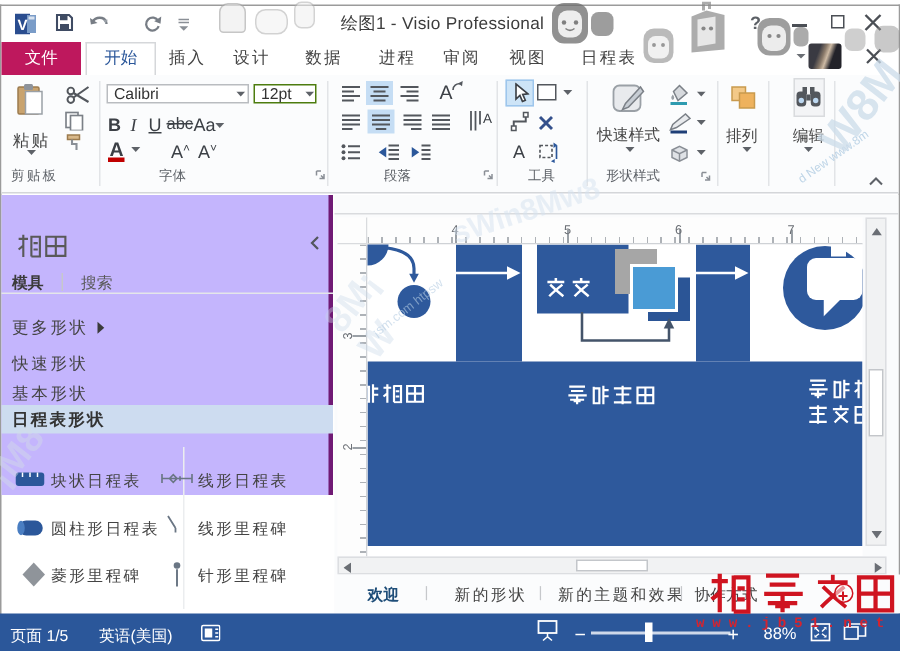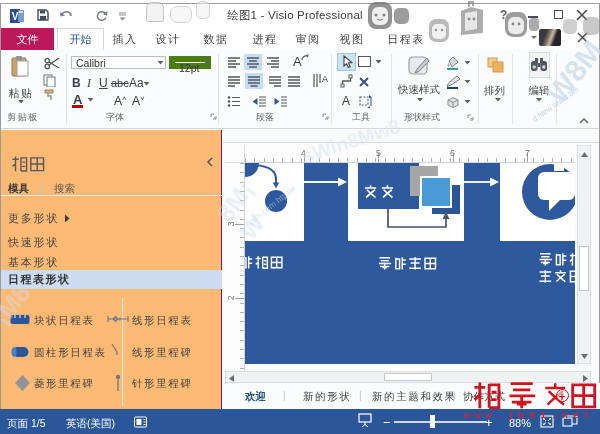--- a/index.html
+++ b/index.html
@@ -148,21 +148,21 @@
 <path d="M5 4 v3 h3 v4" fill="none" stroke="#8a8f96" stroke-width="1.4"></path>
 </svg>
 
 <div class="ab" style="left:-9px;top:61px;width:62px;font-size:9px;color:#5e6268;text-align:center;letter-spacing:1.5px">剪贴板</div>
 
 <div class="ab" style="left:70px;top:6px;width:95px;height:13px;border:1px solid #b9bcc0;background:#fff;font-size:10.5px;color:#333;line-height:12px;padding-left:4px">Calibri</div>
 <svg class="ab" style="left:156px;top:11px" width="7" height="4" viewBox="0 0 7 4">
         <path d="M0.5 0l3 3.4L6.5 0z" fill="#5e6268"></path>
       </svg>
 
-<div class="ab" style="left:168px;top:6px;width:42px;height:13px;border:6px solid #4d7c0f;background:#fff;font-size:10.5px;color:#333;line-height:12px;padding-left:4px">12pt</div>
+<div class="ab" style="left:168px;top:6px;width:42px;height:13px;border:1px solid #4d7c0f;background:#fff;font-size:10.5px;color:#333;line-height:12px;padding-left:4px">12pt</div>
 <svg class="ab" style="left:202px;top:11px" width="7" height="4" viewBox="0 0 7 4">
         <path d="M0.5 0l3 3.4L6.5 0z" fill="#5e6268"></path>
       </svg>
 
 <div class="ab" style="left:71px;top:26px;font-size:12px;color:#3c4046;font-weight:bold">B</div>
 <div class="ab" style="left:86px;top:26px;font-size:12px;color:#3c4046;font-style:italic;font-family:'Liberation Serif',serif">I</div>
 <div class="ab" style="left:98px;top:26px;font-size:12px;color:#3c4046;text-decoration:underline">U</div>
 <div class="ab" style="left:110px;top:27px;font-size:11px;color:#3c4046;text-decoration:line-through">abc</div>
 <div class="ab" style="left:128px;top:26px;font-size:12px;color:#3c4046">Aa</div>
 <svg class="ab" style="left:142px;top:32px" width="7" height="4" viewBox="0 0 7 4">
@@ -335,21 +335,21 @@
 <div class="ab" style="left:524px;top:34px;width:28px;font-size:10.5px;color:#444;text-align:center">编辑</div>
 <svg class="ab" style="left:534px;top:48px" width="8" height="5" viewBox="0 0 8 5">
         <path d="M1 0l3 3.4L7 0z" fill="#5e6268"></path>
       </svg>
 
 <svg class="ab" style="left:578px;top:67px" width="10" height="7" viewBox="0 0 10 7">
         <path d="M1 6 L5 2 L9 6" fill="none" stroke="#5e6268" stroke-width="1.4"></path>
       </svg>
 </div>
 
-<div class="ab" id="panel" style="left:1px;top:130px;width:221px;height:279px;background:#fdba74;border-right:1px solid #701a75">
+<div class="ab" id="panel" style="left:1px;top:130px;width:221px;height:200px;background:#c4b5fd;border-right:3px solid #701a75">
 
 <svg class="ab" style="left:9px;top:25px;color:#595959" width="36" height="17" viewBox="0 0 24 12" fill="none" stroke="currentColor" stroke-width="1">
         <use href="#fk5"></use>
         <use href="#fk2" x="12.5"></use>
       </svg>
 
 <svg class="ab" style="left:205px;top:27px" width="8" height="10" viewBox="0 0 8 10">
         <path d="M6 1 L2 5 L6 9" fill="none" stroke="#53575d" stroke-width="1.5"></path>
       </svg>
 

